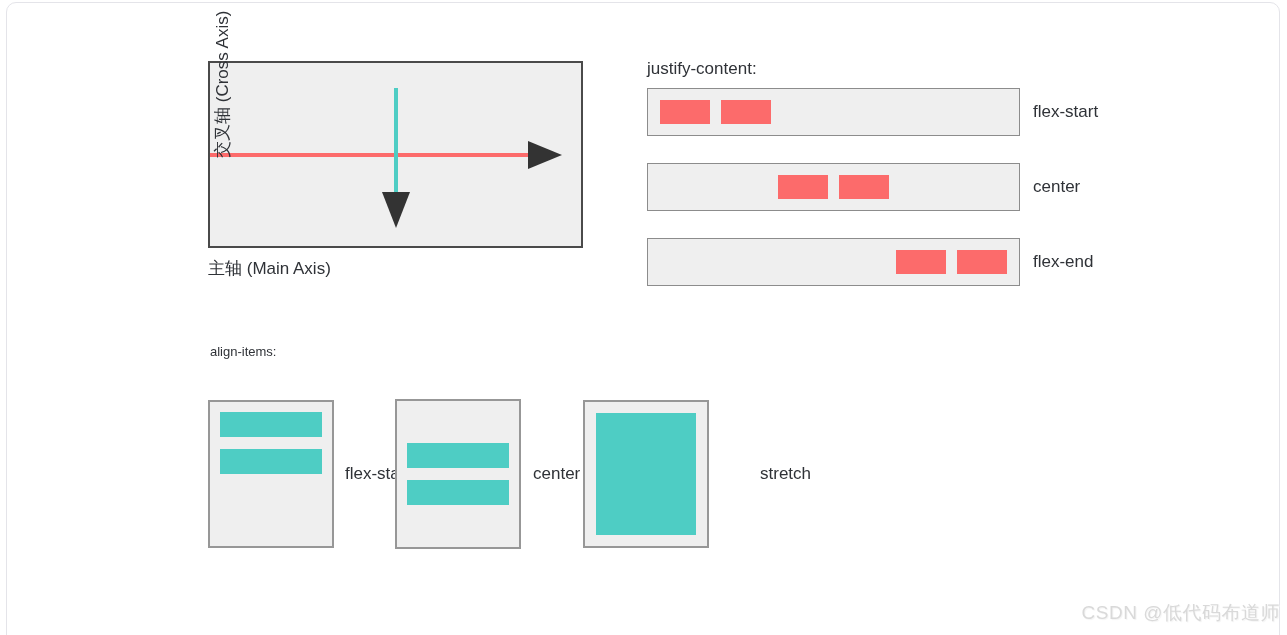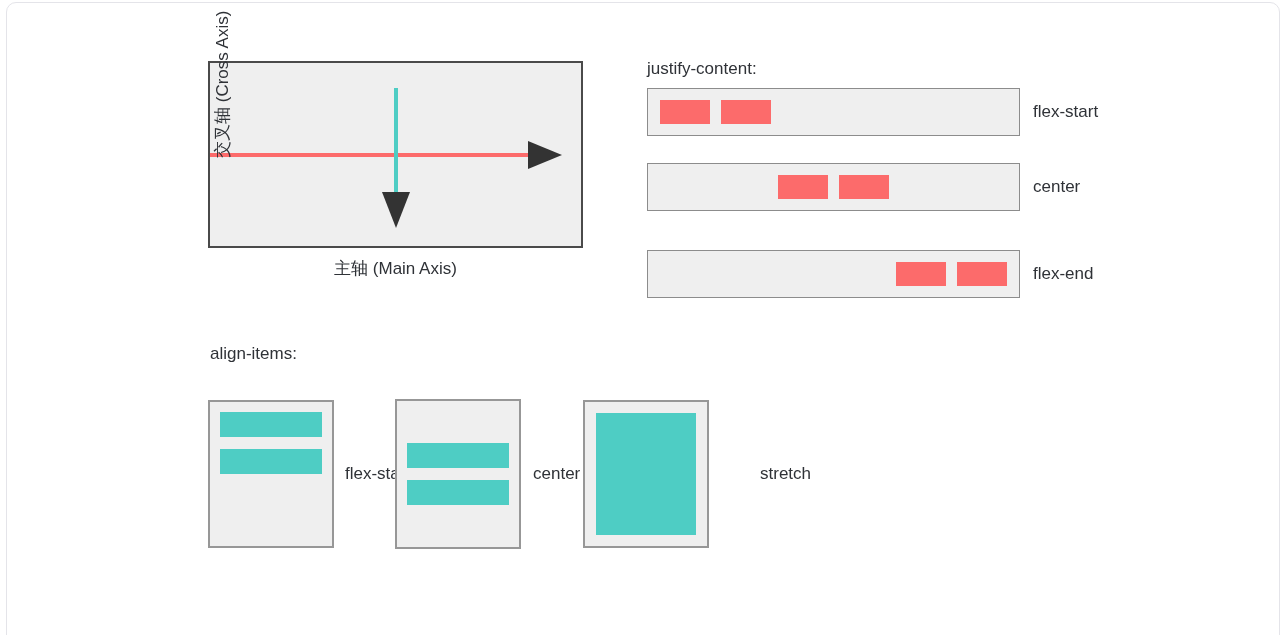--- a/index.html
+++ b/index.html
@@ -16,38 +16,38 @@
               background:#efefef; border:2px solid #4a4a4a; }
   .main-axis-line { position:absolute; left:210px; top:153px; width:322px; height:4px; background:#fc6b6b; }
   .main-axis-arrow { position:absolute; left:528px; top:141px; width:0; height:0;
               border-top:14px solid transparent; border-bottom:14px solid transparent;
               border-left:34px solid #333333; }
   .cross-axis-line { position:absolute; left:394px; top:88px; width:4px; height:108px; background:#4ecdc4; }
   .cross-axis-arrow { position:absolute; left:382px; top:192px; width:0; height:0;
               border-left:14px solid transparent; border-right:14px solid transparent;
               border-top:36px solid #333333; }
   .main-axis-label { position:absolute; left:208px; top:257px; width:375px;
-              text-align:center; font-size:17px; }
+              font-size:17px; }
   .cross-axis-label { position:absolute; left:211px; top:158px; font-size:17px;
               white-space:nowrap; transform:rotate(-90deg); transform-origin:0 0; line-height:24px; }
 
   
   .jc-title { position:absolute; left:647px; top:31px; font-size:17px;margin-top:28px; }
   .j-row { position:absolute; left:647px; display:flex; align-items:center; gap:13px; }
-  .j-row1 { top:88px; } .j-row2 { top:163px; } .j-row3 { top:250px;text-align:center; }
+  .j-row1 { top:88px; } .j-row2 { top:163px; } .j-row3 { top:238px;text-align:center; }
   .j-bar { width:373px; height:48px; background:#efefef; border:1px solid #8c8c8c;
            display:flex; align-items:center; padding:0 12px; gap:11px; }
   .jc-start  { justify-content:flex-start; }
   .jc-center { justify-content:center; }
   .jc-end    { justify-content:flex-end; }
   .j-item { width:50px; height:24px; background:#fc6b6b; flex:0 0 auto; }
   .j-label { font-size:17px; white-space:nowrap; }
 
   
-  .ai-title { position:absolute; left:210px; top:344px; font-size:17px; }
+  .ai-title { position:absolute; left:210px; top:344px; font-size:13px; }
   .a-box { position:absolute; top:400px; width:126px; height:148px; background:#efefef;
            border:2px solid #979797; display:flex; flex-direction:column; gap:12px;
            padding:10px; z-index:2; }
   .a-box1 { left:208px; justify-content:flex-start; }
   .a-box2 { left:395px; top:399px; height:150px; justify-content:center; }
   .a-box3 { left:583px; padding:11px; }
   .a-bar { width:100%; height:25px; background:#4ecdc4; flex:0 0 auto; }
   .a-stretch { width:100%; flex:1 1 auto; background:#4ecdc4; }
   .a-label { position:absolute; top:400px; height:148px; display:flex; align-items:center;
              font-size:17px; white-space:nowrap; z-index:1; }
@@ -114,13 +114,14 @@
     </div>
     <div class="a-box a-box2">
       <div class="a-bar"></div>
       <div class="a-bar"></div>
     </div>
     <div class="a-box a-box3">
       <div class="a-stretch"></div>
     </div>
   </div>
 
+  <div class="watermark">CSDN @低代码布道师</div>
 </div>
 
 </body></html>

